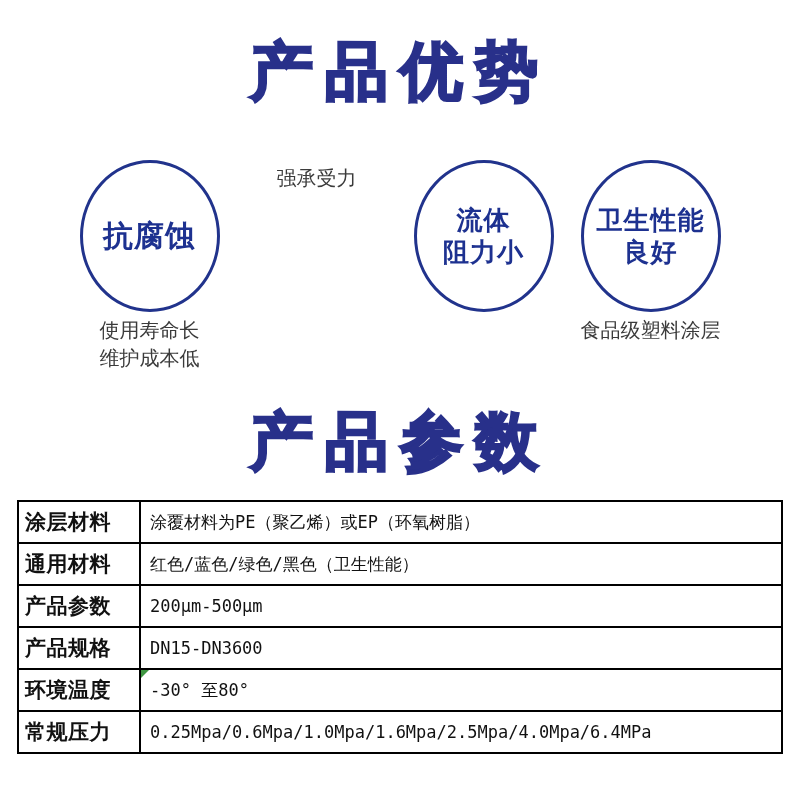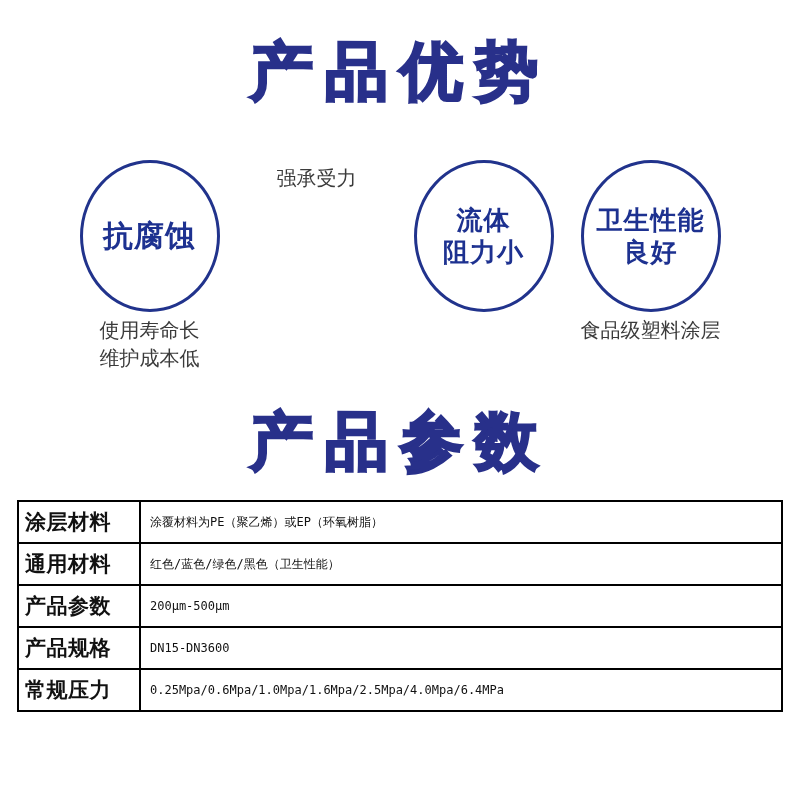--- a/index.html
+++ b/index.html
@@ -77,21 +77,21 @@
     width:112px;
     font-weight:bold;
     font-size:21px;
     padding:0 2px 0 6px;
     letter-spacing:0.5px;
     white-space:nowrap;
   }
   td.p-value{
     position:relative;
     font-family:"DejaVu Sans Mono","Liberation Mono",monospace;
-    font-size:12px;
+    font-size:17px;
     padding:0 4px 0 9px;
     white-space:nowrap;
   }
   .green-corner{
     position:absolute;
     top:0;left:0;
     width:0;height:0;
     border-top:8px solid #3f9642;
     border-right:8px solid transparent;
   }
@@ -145,20 +145,27 @@
           <span>200μm-500μm</span>
         </td>
       </tr>
       <tr>
         <td class="p-label">产品规格</td>
         <td class="p-value">
           <span>DN15-DN3600</span>
         </td>
       </tr>
       <tr>
+        <td class="p-label">环境温度</td>
+        <td class="p-value">
+          <span class="green-corner"></span>
+          <span>-30° 至80°</span>
+        </td>
+      </tr>
+      <tr>
         <td class="p-label">常规压力</td>
         <td class="p-value">
           <span>0.25Mpa/0.6Mpa/1.0Mpa/1.6Mpa/2.5Mpa/4.0Mpa/6.4MPa</span>
         </td>
       </tr>
     </tbody>
   </table>
 
 </div>
 

